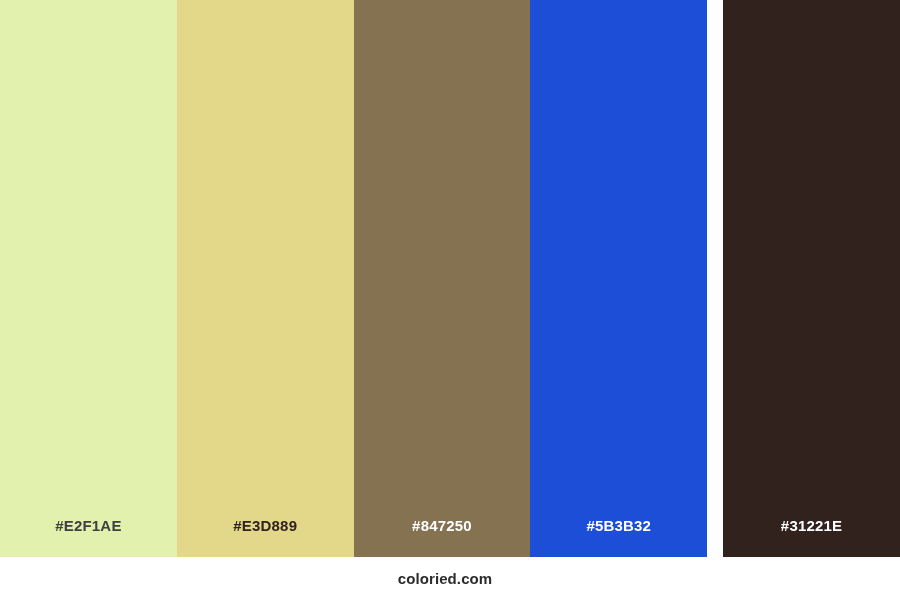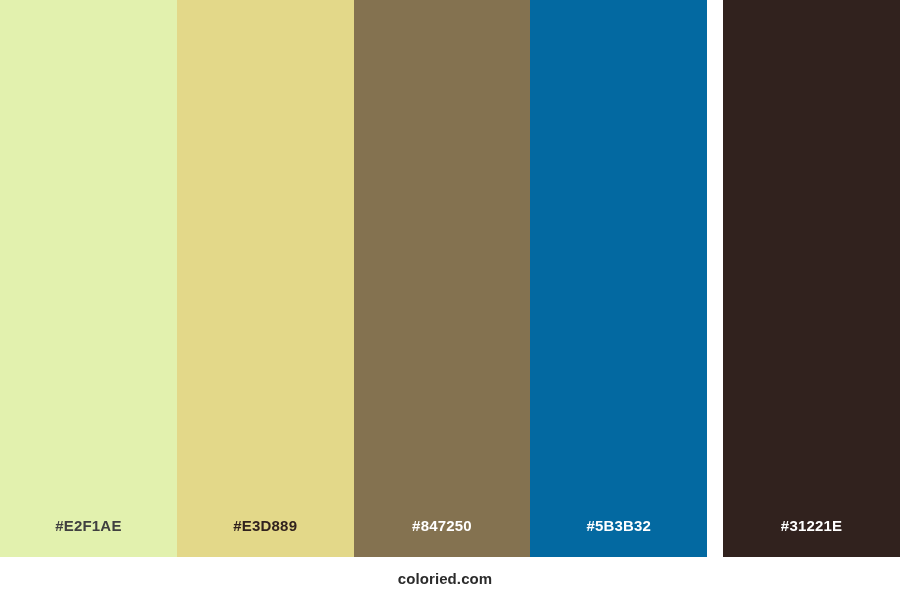--- a/index.html
+++ b/index.html
@@ -70,21 +70,21 @@
     </div>
 
     <div class="swatch" style="background-color: rgb(227, 216, 137);">
       <span class="swatch-label" style="color: rgb(49, 34, 30);">#E3D889</span>
     </div>
 
     <div class="swatch" style="background-color: rgb(132, 114, 80);">
       <span class="swatch-label" style="color: rgb(255, 255, 255);">#847250</span>
     </div>
 
-    <div class="swatch" style="background-color: #0369a1;">
+    <div class="swatch" style="background-color: #1d4ed8;">
       <span class="swatch-label" style="color: rgb(255, 255, 255);">#5B3B32</span>
     </div>
 
     <div class="swatch" style="background-color: rgb(49, 34, 30); margin-left: 16px;">
       <span class="swatch-label" style="color: rgb(255, 255, 255);">#31221E</span>
     </div>
 
   </div>
 
   <div id="footer">

